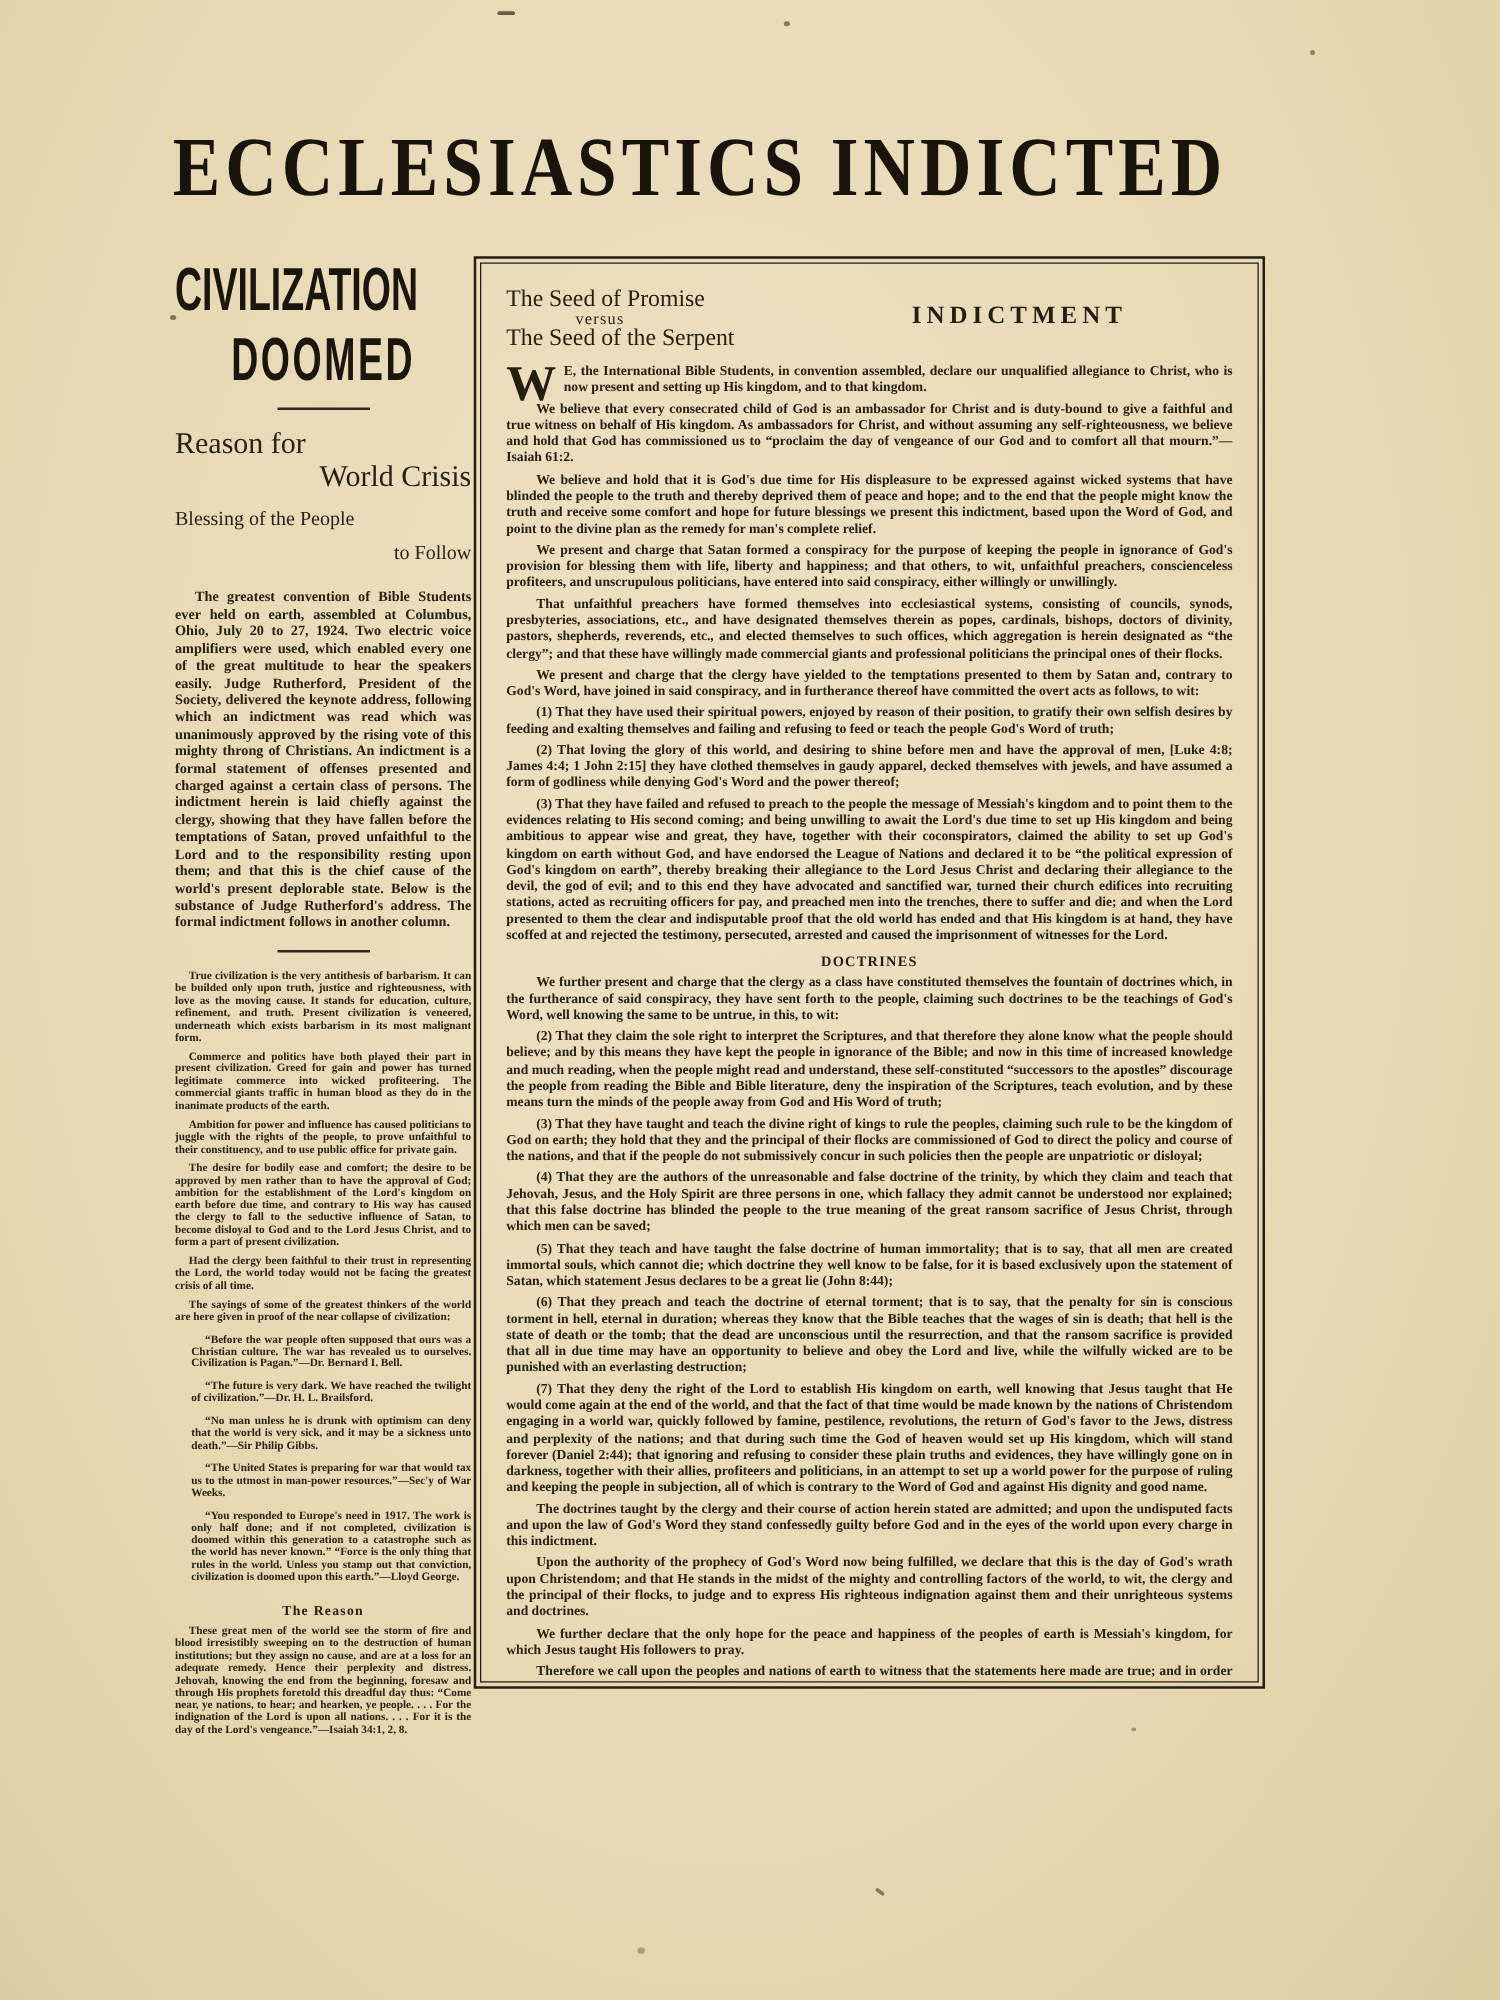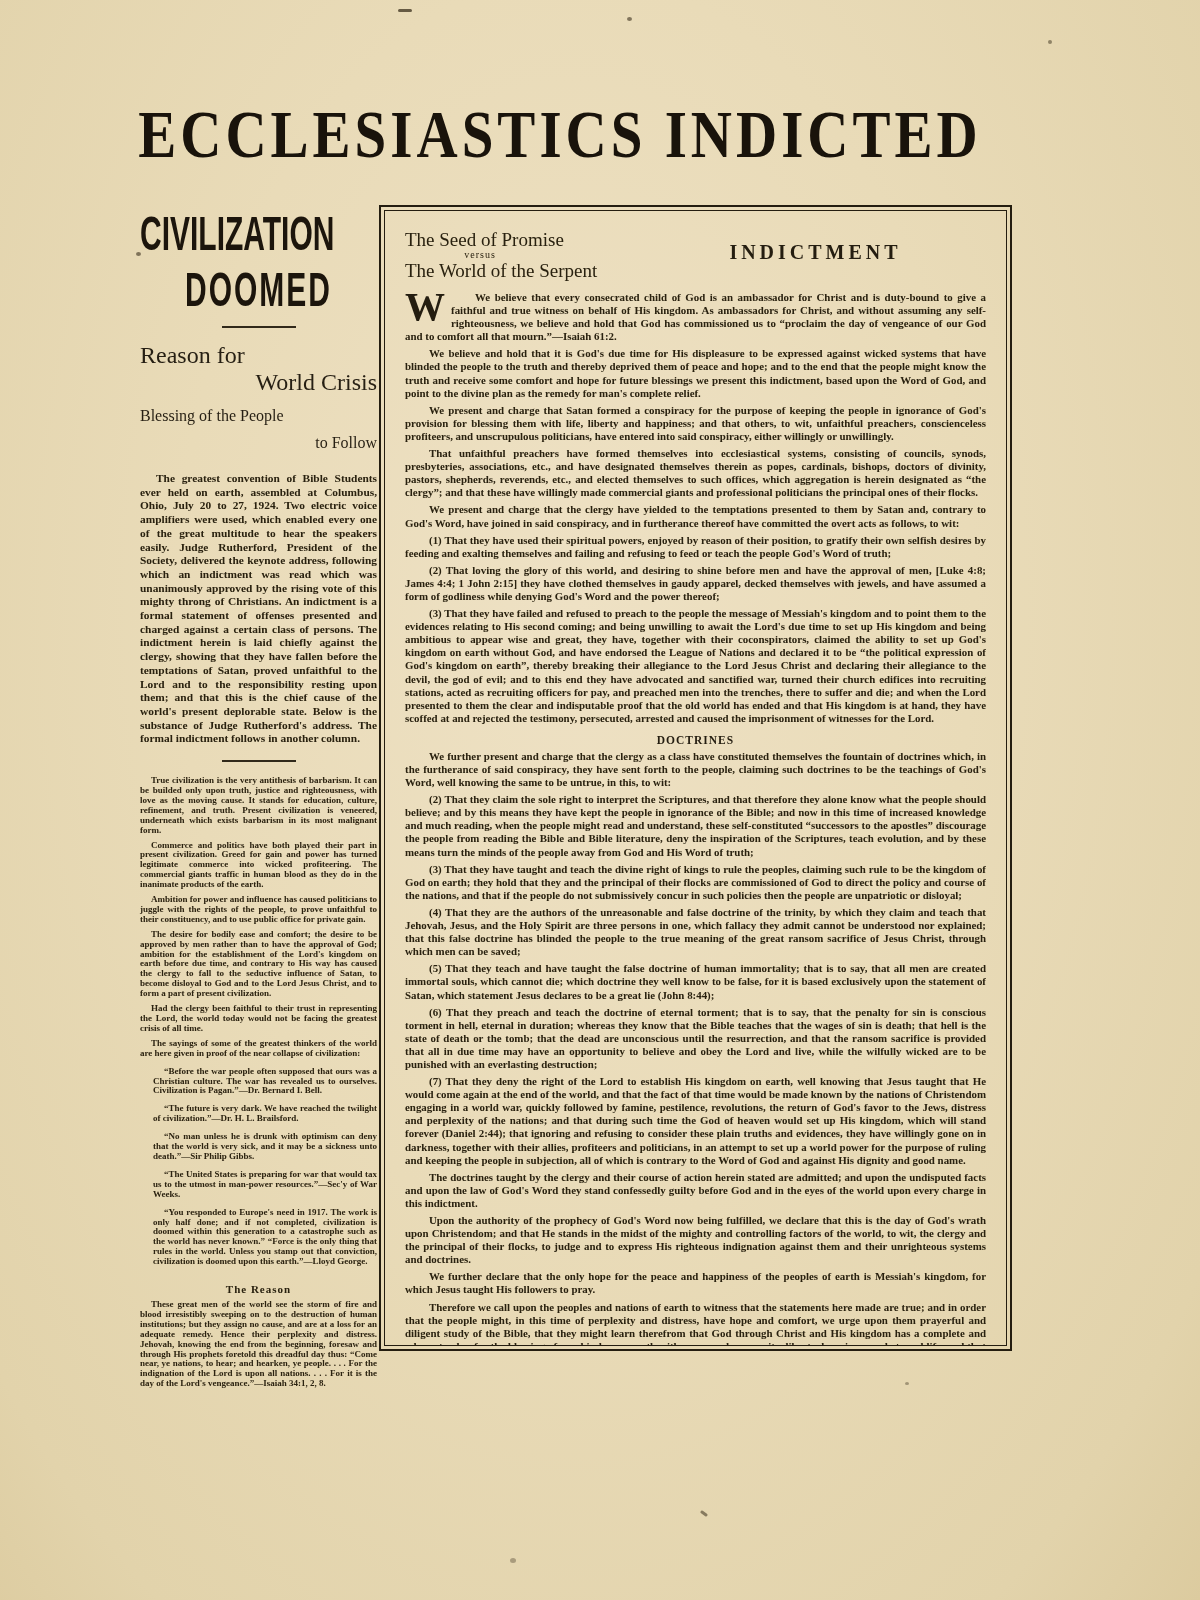--- a/index.html
+++ b/index.html
@@ -66,21 +66,21 @@
     background:transparent;
   }
   .box-inner{
     position:absolute;left:3px;top:3px;right:3px;bottom:3px;
     border:1px solid #241d10;
     padding:12px 20px 10px 20px;overflow:hidden;
   }
   .box-header{display:flex;margin:6px 0 10px 0;}
   .seed{width:240px;color:#29210f;}
   .seed .s1{font-size:19px;line-height:21px;}
-  .seed .vs{font-size:10px;letter-spacing:1px;text-align:center;width:150px;line-height:10px;}
+  .seed .vs{font-size:13px;letter-spacing:1px;text-align:center;width:150px;line-height:10px;}
   .seed .s2{font-size:19px;line-height:21px;}
   .ind-title{
     flex:1;margin:0;align-self:center;text-align:center;
     font-size:20px;font-weight:bold;letter-spacing:4px;color:#241d10;
     padding-bottom:6px;
   }
   .bp{
     margin:4px 0 0 0;font-size:10.9px;line-height:13.1px;
     font-weight:bold;text-align:justify;text-indent:24px;color:#29210f;
   }
@@ -131,25 +131,25 @@
     <h3 class="reason-head">The Reason</h3>
     <p class="smallp">These great men of the world see the storm of fire and blood irresistibly sweeping on to the destruction of human institutions; but they assign no cause, and are at a loss for an adequate remedy. Hence their perplexity and distress. Jehovah, knowing the end from the beginning, foresaw and through His prophets foretold this dreadful day thus: “Come near, ye nations, to hear; and hearken, ye people. . . . For the indignation of the Lord is upon all nations. . . . For it is the day of the Lord's vengeance.”—Isaiah 34:1, 2, 8.</p>
   </aside>
 
   <section class="box-outer">
     <div class="box-inner">
       <header class="box-header">
         <div class="seed">
           <div class="s1">The Seed of Promise</div>
           <div class="vs">versus</div>
-          <div class="s2">The World of the Serpent</div>
+          <div class="s2">The Seed of the Serpent</div>
         </div>
         <h2 class="ind-title">INDICTMENT</h2>
       </header>
-      <p class="bp open"><span class="dropcap">W</span></p>
+      <p class="bp open"><span class="dropcap">W</span><span>E, the International Bible Students, in convention assembled, declare our unqualified allegiance to Christ, who is now present and setting up His kingdom, and to that kingdom.</span></p>
       <p class="bp">We believe that every consecrated child of God is an ambassador for Christ and is duty-bound to give a faithful and true witness on behalf of His kingdom. As ambassadors for Christ, and without assuming any self-righteousness, we believe and hold that God has commissioned us to “proclaim the day of vengeance of our God and to comfort all that mourn.”—Isaiah 61:2.</p>
       <p class="bp">We believe and hold that it is God's due time for His displeasure to be expressed against wicked systems that have blinded the people to the truth and thereby deprived them of peace and hope; and to the end that the people might know the truth and receive some comfort and hope for future blessings we present this indictment, based upon the Word of God, and point to the divine plan as the remedy for man's complete relief.</p>
       <p class="bp">We present and charge that Satan formed a conspiracy for the purpose of keeping the people in ignorance of God's provision for blessing them with life, liberty and happiness; and that others, to wit, unfaithful preachers, conscienceless profiteers, and unscrupulous politicians, have entered into said conspiracy, either willingly or unwillingly.</p>
       <p class="bp">That unfaithful preachers have formed themselves into ecclesiastical systems, consisting of councils, synods, presbyteries, associations, etc., and have designated themselves therein as popes, cardinals, bishops, doctors of divinity, pastors, shepherds, reverends, etc., and elected themselves to such offices, which aggregation is herein designated as “the clergy”; and that these have willingly made commercial giants and professional politicians the principal ones of their flocks.</p>
       <p class="bp">We present and charge that the clergy have yielded to the temptations presented to them by Satan and, contrary to God's Word, have joined in said conspiracy, and in furtherance thereof have committed the overt acts as follows, to wit:</p>
       <p class="bp">(1)  That they have used their spiritual powers, enjoyed by reason of their position, to gratify their own selfish desires by feeding and exalting themselves and failing and refusing to feed or teach the people God's Word of truth;</p>
       <p class="bp">(2)  That loving the glory of this world, and desiring to shine before men and have the approval of men, [Luke 4:8; James 4:4; 1 John 2:15] they have clothed themselves in gaudy apparel, decked themselves with jewels, and have assumed a form of godliness while denying God's Word and the power thereof;</p>
       <p class="bp">(3)  That they have failed and refused to preach to the people the message of Messiah's kingdom and to point them to the evidences relating to His second coming; and being unwilling to await the Lord's due time to set up His kingdom and being ambitious to appear wise and great, they have, together with their coconspirators, claimed the ability to set up God's kingdom on earth without God, and have endorsed the League of Nations and declared it to be “the political expression of God's kingdom on earth”, thereby breaking their allegiance to the Lord Jesus Christ and declaring their allegiance to the devil, the god of evil; and to this end they have advocated and sanctified war, turned their church edifices into recruiting stations, acted as recruiting officers for pay, and preached men into the trenches, there to suffer and die; and when the Lord presented to them the clear and indisputable proof that the old world has ended and that His kingdom is at hand, they have scoffed at and rejected the testimony, persecuted, arrested and caused the imprisonment of witnesses for the Lord.</p>
       <h4 class="doct-head">DOCTRINES</h4>
       <p class="bp">We further present and charge that the clergy as a class have constituted themselves the fountain of doctrines which, in the furtherance of said conspiracy, they have sent forth to the people, claiming such doctrines to be the teachings of God's Word, well knowing the same to be untrue, in this, to wit:</p>

